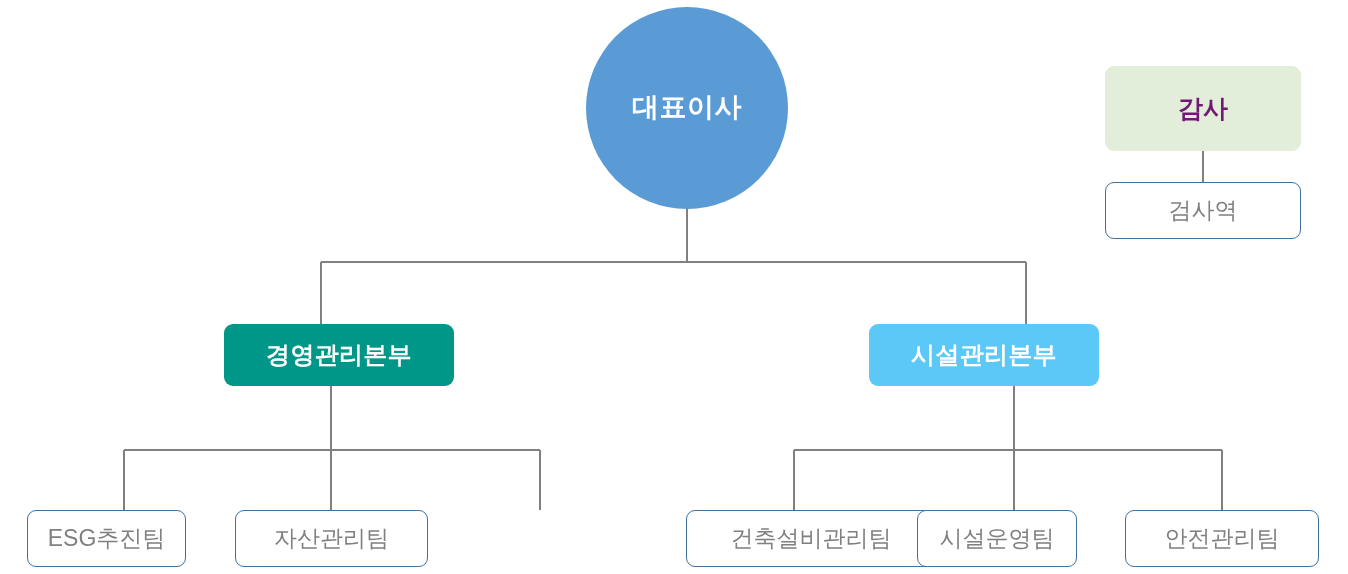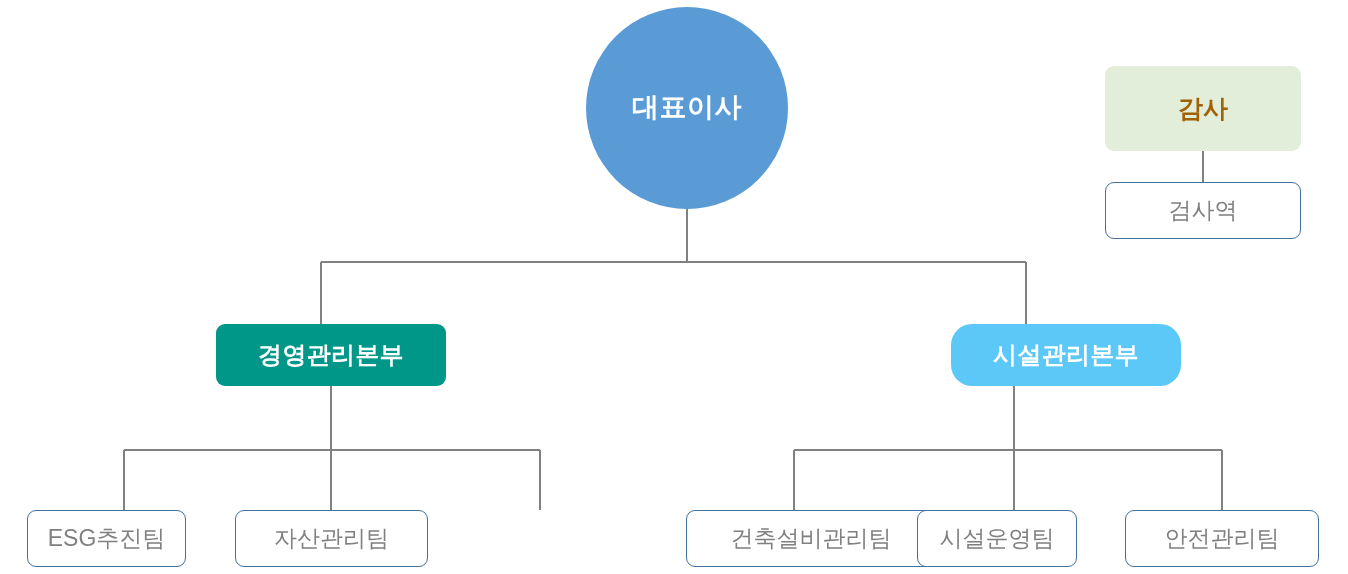--- a/index.html
+++ b/index.html
@@ -52,46 +52,45 @@
   }
 
   
   .node-audit {
     left: 1105px;
     top: 66px;
     width: 196px;
     height: 85px;
     border-radius: 9px;
     background: #e2eeda;
-    color: #a16207;
+    color: #701a75;
     font-size: 25px;
     font-weight: bold;
   }
 
   
   .node-division {
     height: 62px;
     border-radius: 9px;
     color: #ffffff;
     font-size: 24px;
     font-weight: bold;
     letter-spacing: 0.3px;
   }
   .node-division-mgmt {
-    left: 216px;
+    left: 224px;
     top: 324px;
     width: 230px;
     background: #009688;
   }
   .node-division-facility {
-    left: 951px;
+    left: 869px;
     top: 324px;
     width: 230px;
     background: #5cc8f7;
-    border-radius: 21px;
   }
 
   
   .node-plain {
     height: 57px;
     border: 1.5px solid #41719c;
     border-radius: 9px;
     background: #ffffff;
     color: #808080;
     font-size: 23px;

